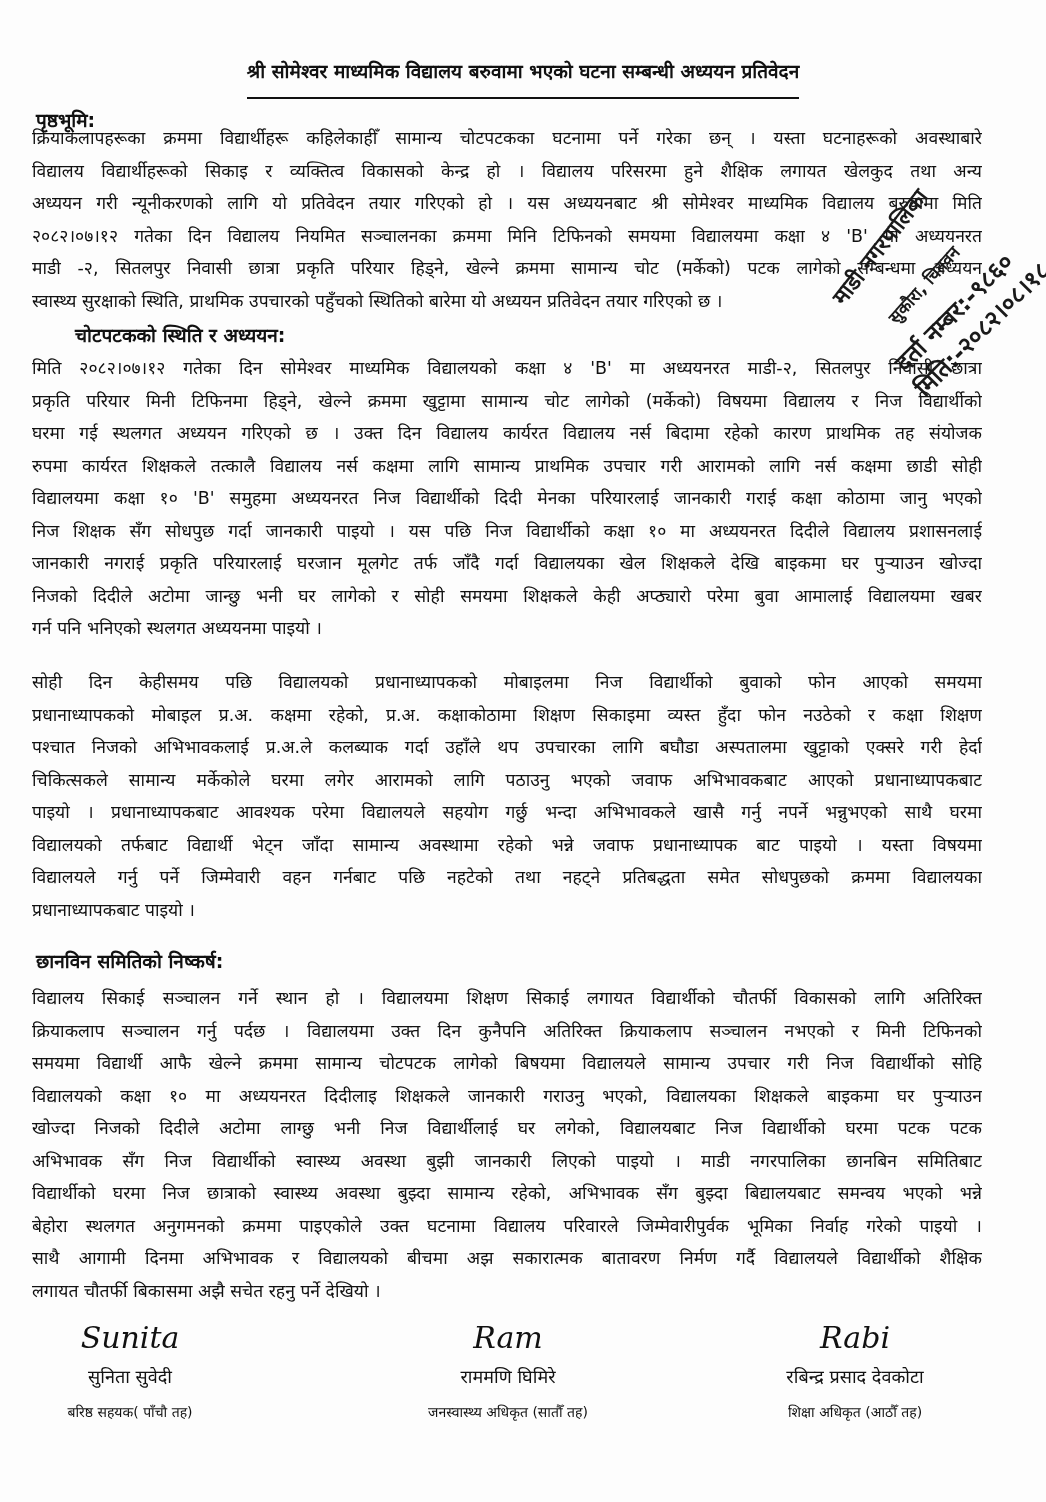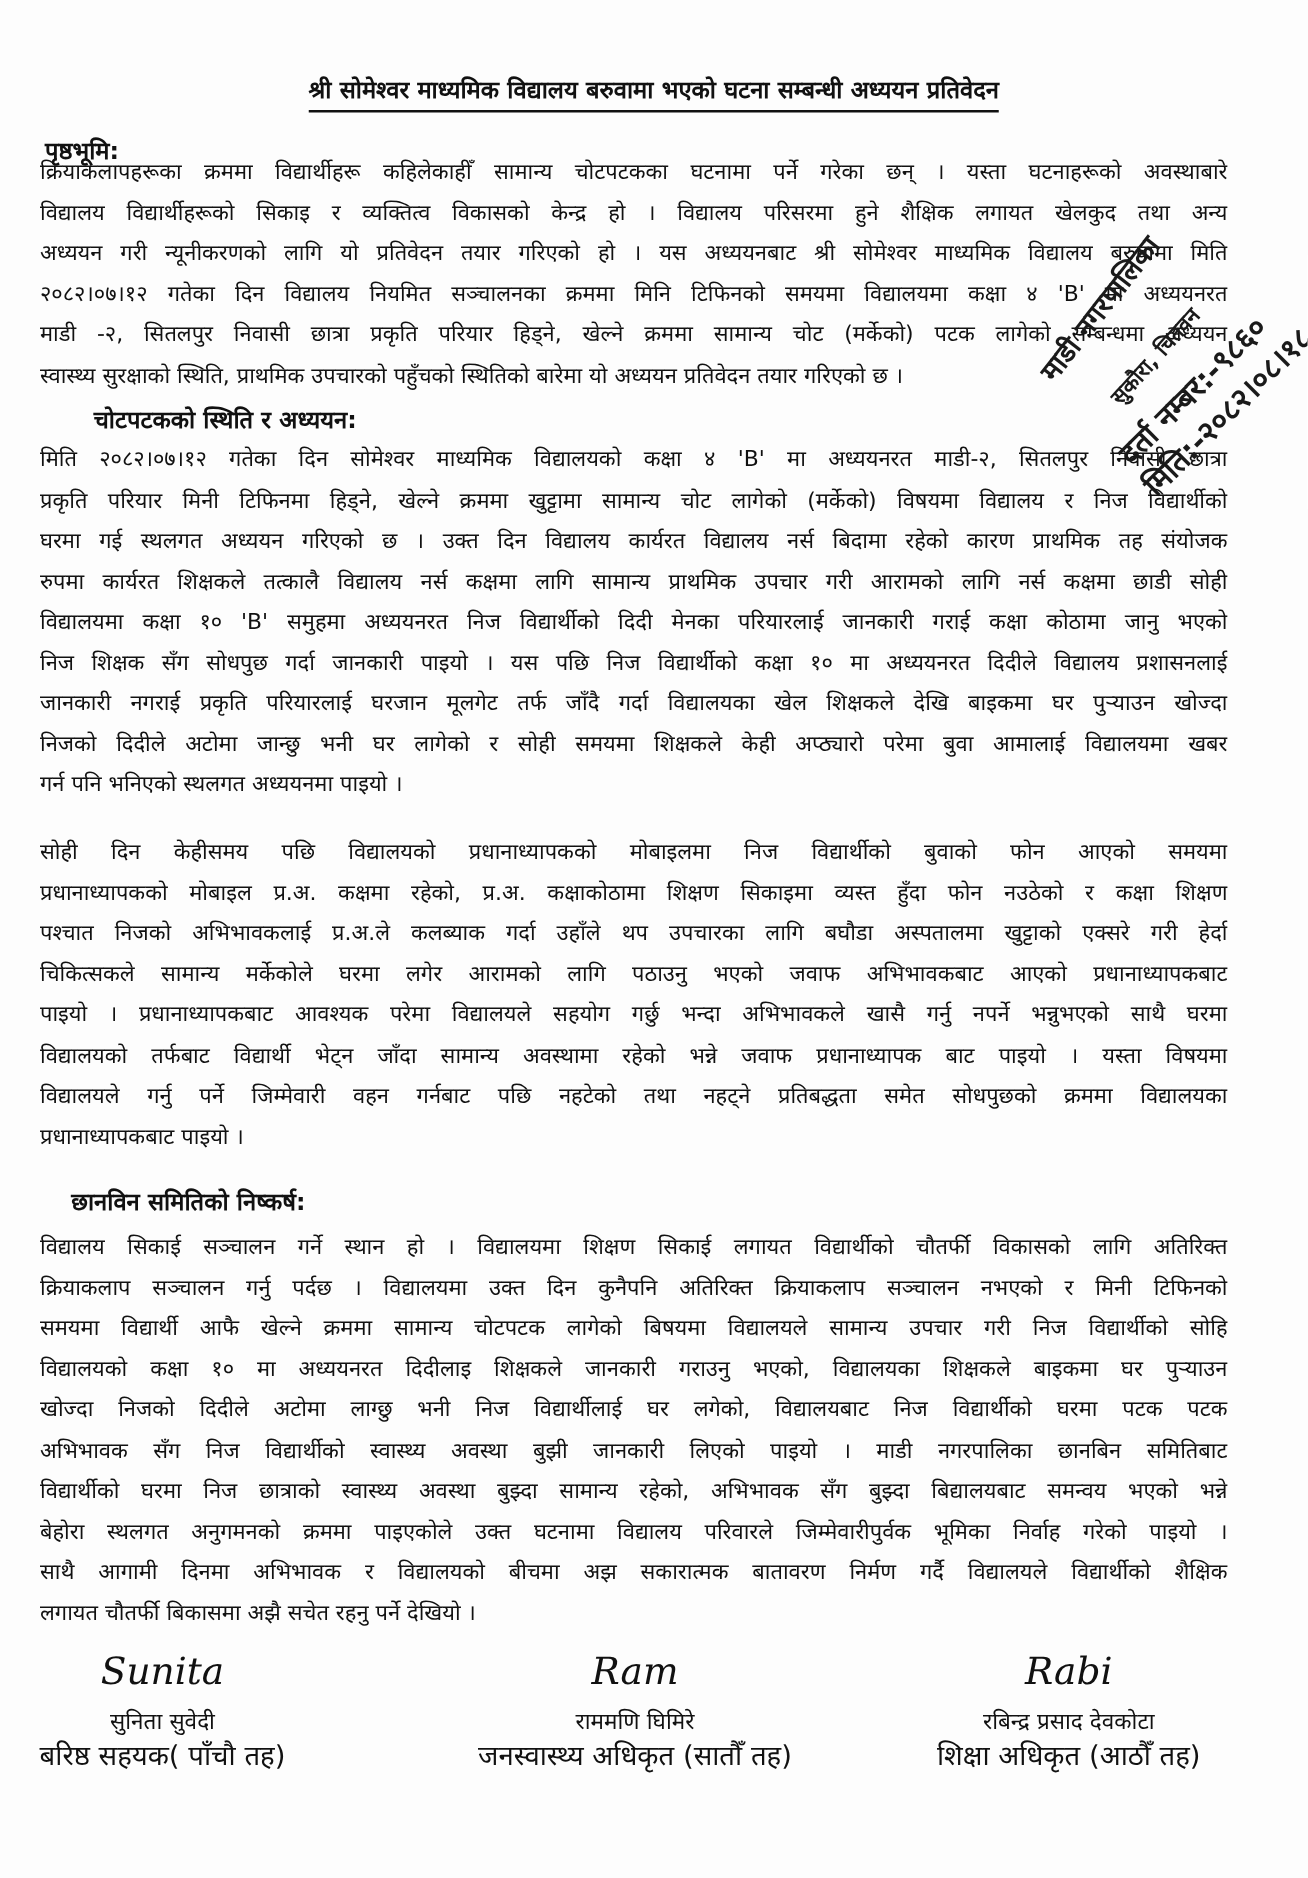--- a/index.html
+++ b/index.html
@@ -1,38 +1,38 @@
 <!DOCTYPE html>
 <html><head>
 <meta charset="utf-8">
 <style>
   html, body { margin:0; padding:0; background:#ffffff; }
   body { width:1046px; height:1502px; position:relative; overflow:hidden;
          font-family:"DejaVu Sans", "Liberation Sans", sans-serif; color:#111; }
   .page { position:absolute; left:0; top:0; width:1046px; height:1502px; background:#fdfdfd; }
   .title { position:absolute; left:0; width:1046px; top:58px; text-align:center;
            font-size:19px; font-weight:bold; }
-  .title span { border-bottom:2px solid #111; padding-bottom:5px; }
+  .title span { border-bottom:2px solid #111; padding-bottom:15px; }
   .heading { position:absolute; left:36px; font-size:19px; font-weight:bold; }
   .para { position:absolute; left:32px; width:950px; font-size:17.5px; line-height:32.5px;
           text-align:justify; }
   .para .line { display:block; white-space:nowrap; overflow:hidden; text-align:justify;
                 text-align-last:justify; }
   .para .line.last { text-align-last:left; }
   .stamp { position:absolute; left:850px; top:130px; width:200px; height:230px;
            color:#1a1a1a; font-weight:bold; }
   .stamp div { position:absolute; transform-origin:left bottom; white-space:nowrap; }
   .s1 { left:-2px; top:150px; transform:rotate(-52deg); font-size:22px; }
   .s2 { left:50px; top:175px; transform:rotate(-48deg); font-size:17px; }
   .s3 { left:60px; top:215px; transform:rotate(-45deg); font-size:24px; }
   .s4 { left:80px; top:240px; transform:rotate(-45deg); font-size:24px; }
   .sig-block { position:absolute; top:1320px; text-align:center; }
   .sig-mark { font-family:"DejaVu Serif", serif; font-style:italic; font-size:30px; height:40px; }
   .sig-name { font-size:18px; margin-top:4px; }
-  .sig-title { font-size:22px; }
+  .sig-title { font-size:14px; margin-top:14px; }
 </style>
 </head>
 <body>
 
 <div class="page">
 
   <div class="title">
     <span>श्री सोमेश्वर माध्यमिक विद्यालय बरुवामा भएको घटना सम्बन्धी अध्ययन प्रतिवेदन</span>
   </div>
 
@@ -62,21 +62,21 @@
     <span class="line">सोही दिन केहीसमय पछि विद्यालयको प्रधानाध्यापकको मोबाइलमा निज विद्यार्थीको बुवाको फोन आएको समयमा</span>
     <span class="line">प्रधानाध्यापकको मोबाइल प्र.अ. कक्षमा रहेको, प्र.अ. कक्षाकोठामा शिक्षण सिकाइमा व्यस्त हुँदा फोन नउठेको र कक्षा शिक्षण</span>
     <span class="line">पश्चात निजको अभिभावकलाई प्र.अ.ले कलब्याक गर्दा उहाँले थप उपचारका लागि बघौडा अस्पतालमा खुट्टाको एक्सरे गरी हेर्दा</span>
     <span class="line">चिकित्सकले सामान्य मर्केकोले घरमा लगेर आरामको लागि पठाउनु भएको जवाफ अभिभावकबाट आएको प्रधानाध्यापकबाट</span>
     <span class="line">पाइयो । प्रधानाध्यापकबाट आवश्यक परेमा विद्यालयले सहयोग गर्छु भन्दा अभिभावकले खासै गर्नु नपर्ने भन्नुभएको साथै घरमा</span>
     <span class="line">विद्यालयको तर्फबाट विद्यार्थी भेट्न जाँदा सामान्य अवस्थामा रहेको भन्ने जवाफ प्रधानाध्यापक बाट पाइयो । यस्ता विषयमा</span>
     <span class="line">विद्यालयले गर्नु पर्ने जिम्मेवारी वहन गर्नबाट पछि नहटेको तथा नहट्ने प्रतिबद्धता समेत सोधपुछको क्रममा विद्यालयका</span>
     <span class="line last">प्रधानाध्यापकबाट पाइयो ।</span>
   </div>
 
-  <div class="heading" style="top:948px;margin-left:21px;">छानविन समितिको निष्कर्ष:</div>
+  <div class="heading" style="top:948px;">छानविन समितिको निष्कर्ष:</div>
   <div class="para" style="top:982px;">
     <span class="line">विद्यालय सिकाई सञ्चालन गर्ने स्थान हो । विद्यालयमा शिक्षण सिकाई लगायत विद्यार्थीको चौतर्फी विकासको लागि अतिरिक्त</span>
     <span class="line">क्रियाकलाप सञ्चालन गर्नु पर्दछ । विद्यालयमा उक्त दिन कुनैपनि अतिरिक्त क्रियाकलाप सञ्चालन नभएको र मिनी टिफिनको</span>
     <span class="line">समयमा विद्यार्थी आफै खेल्ने क्रममा सामान्य चोटपटक लागेको बिषयमा विद्यालयले सामान्य उपचार गरी निज विद्यार्थीको सोहि</span>
     <span class="line">विद्यालयको कक्षा १० मा अध्ययनरत दिदीलाइ शिक्षकले जानकारी गराउनु भएको, विद्यालयका शिक्षकले बाइकमा घर पुर्‍याउन</span>
     <span class="line">खोज्दा निजको दिदीले अटोमा लाग्छु भनी निज विद्यार्थीलाई घर लगेको, विद्यालयबाट निज विद्यार्थीको घरमा पटक पटक</span>
     <span class="line">अभिभावक सँग निज विद्यार्थीको स्वास्थ्य अवस्था बुझी जानकारी लिएको पाइयो । माडी नगरपालिका छानबिन समितिबाट</span>
     <span class="line">विद्यार्थीको घरमा निज छात्राको स्वास्थ्य अवस्था बुझ्दा सामान्य रहेको, अभिभावक सँग बुझ्दा बिद्यालयबाट समन्वय भएको भन्ने</span>
     <span class="line">बेहोरा स्थलगत अनुगमनको क्रममा पाइएकोले उक्त घटनामा विद्यालय परिवारले जिम्मेवारीपुर्वक भूमिका निर्वाह गरेको पाइयो ।</span>
     <span class="line">साथै आगामी दिनमा अभिभावक र विद्यालयको बीचमा अझ सकारात्मक बातावरण निर्मण गर्दै विद्यालयले विद्यार्थीको शैक्षिक</span>

